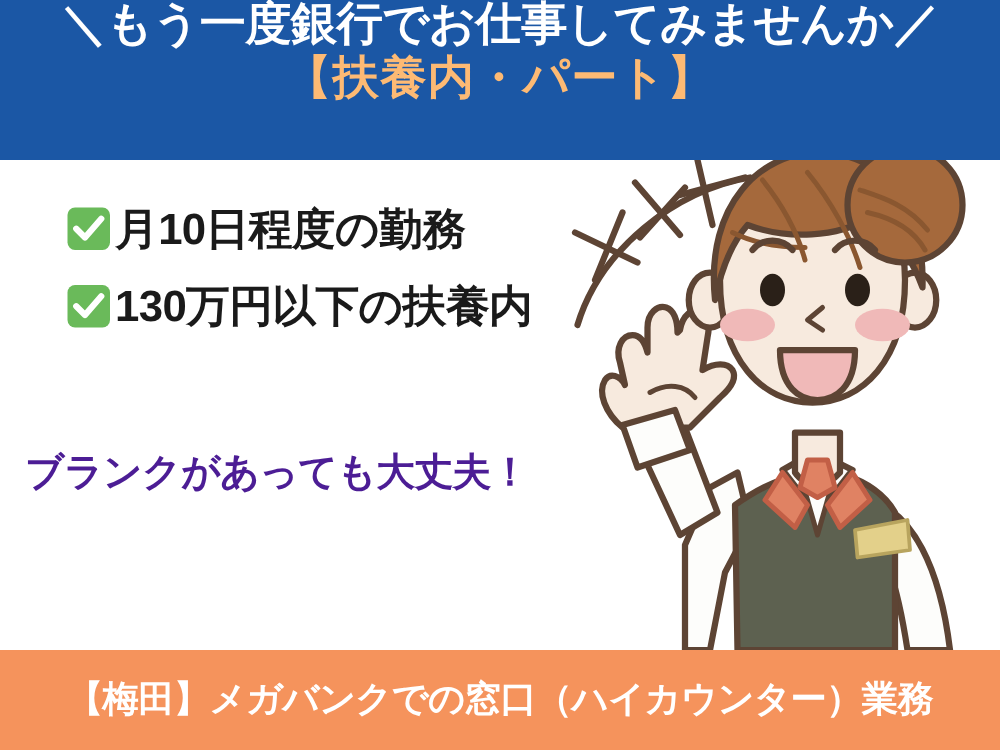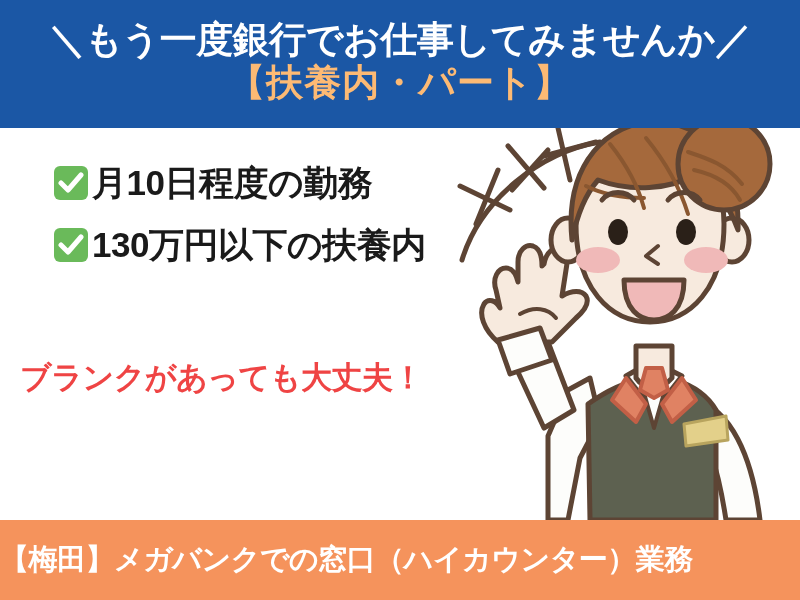--- a/index.html
+++ b/index.html
@@ -20,21 +20,20 @@
   .header {
     position: absolute;
     left: 0;
     top: 0;
     width: 800px;
     height: 128px;
     background: #1b57a5;
     display: flex;
     flex-direction: column;
     align-items: center;
-    justify-content: center;
   }
   .header-line1 {
     color: #ffffff;
     font-size: 37px;
     font-weight: bold;
     line-height: 1.05;
     letter-spacing: -0.5px;
     white-space: nowrap;
   }
   .header-line2 {
@@ -82,39 +81,39 @@
   }
 
   
   .pink-block {
     position: absolute;
     left: 20px;
     top: 358px;
     width: 470px;
   }
   .pink-line {
-    color: #ef4444;
+    color: #4c1d95;
     font-size: 31px;
     font-weight: bold;
     line-height: 1.32;
     letter-spacing: -0.5px;
     white-space: nowrap;
   }
 
   
   .footer {
     position: absolute;
     left: 0;
     top: 520px;
     width: 800px;
     height: 80px;
     background: #f5935c;
     display: flex;
     align-items: center;
-    justify-content: flex-start;
+    justify-content: center;
   }
   .footer-text {
     color: #ffffff;
     font-size: 29px;
     font-weight: bold;
     letter-spacing: -0.5px;
     white-space: nowrap;
   }
 
   

